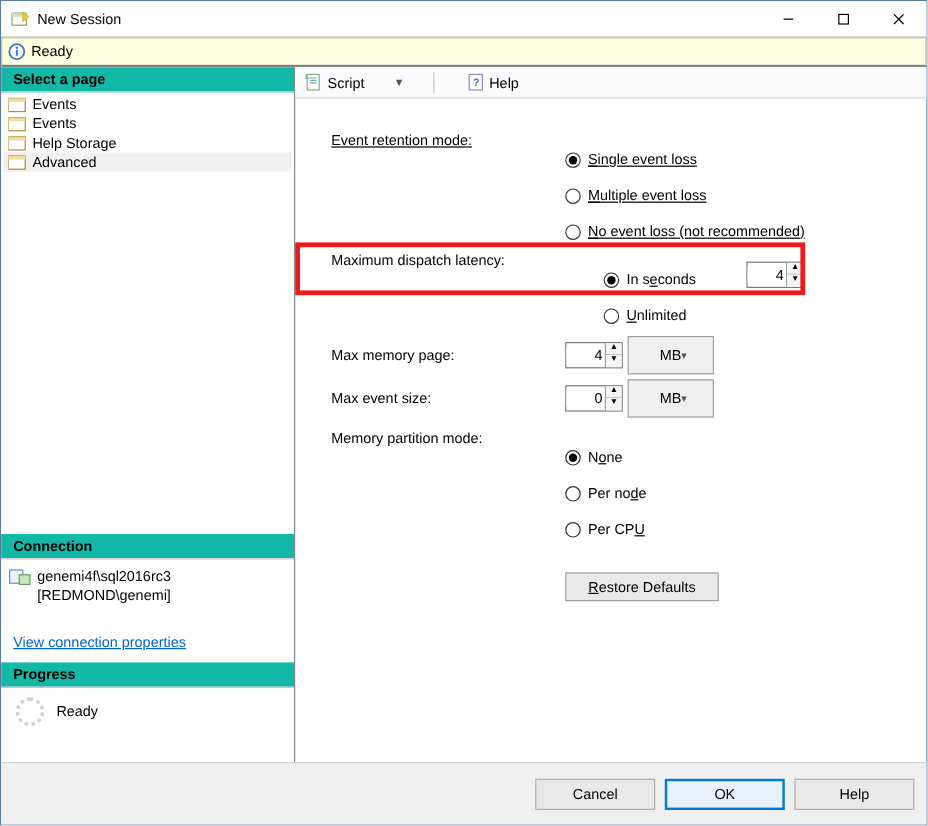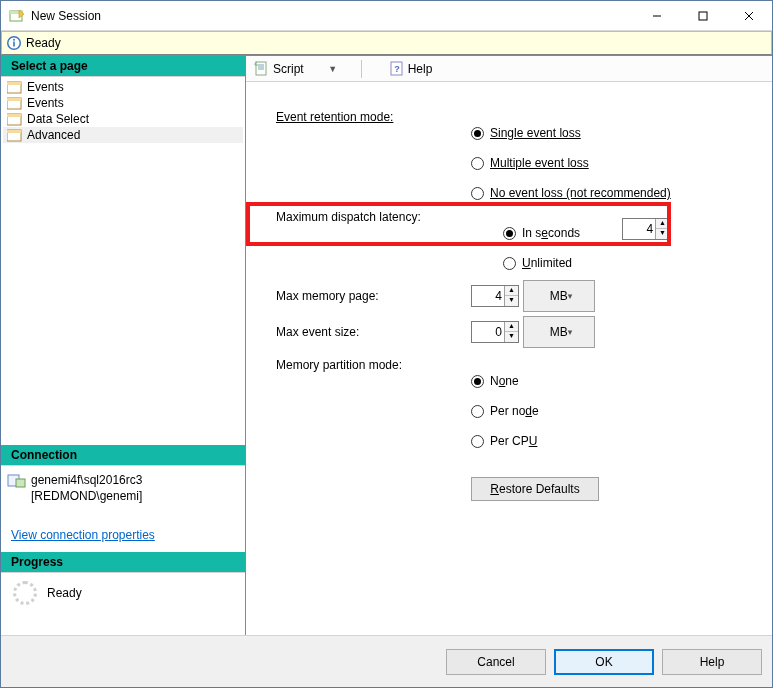--- a/index.html
+++ b/index.html
@@ -126,21 +126,21 @@
               <rect x="0" y="2" width="14" height="11" fill="#fff" stroke="#b0893a"></rect>
               <rect x="0" y="2" width="14" height="3" fill="#f3dca0"></rect>
             </svg>
           <span class="page-label">Events</span>
         </div>
         <div class="page-item">
           <svg class="page-icon" viewBox="0 0 16 14">
               <rect x="0" y="2" width="14" height="11" fill="#fff" stroke="#b0893a"></rect>
               <rect x="0" y="2" width="14" height="3" fill="#f3dca0"></rect>
             </svg>
-          <span class="page-label">Data Select</span>
+          <span class="page-label">Help Storage</span>
         </div>
         <div class="page-item selected">
           <svg class="page-icon" viewBox="0 0 16 14">
               <rect x="0" y="2" width="14" height="11" fill="#fff" stroke="#b0893a"></rect>
               <rect x="0" y="2" width="14" height="3" fill="#f3dca0"></rect>
             </svg>
           <span class="page-label">Advanced</span>
         </div>
       </div>
 

